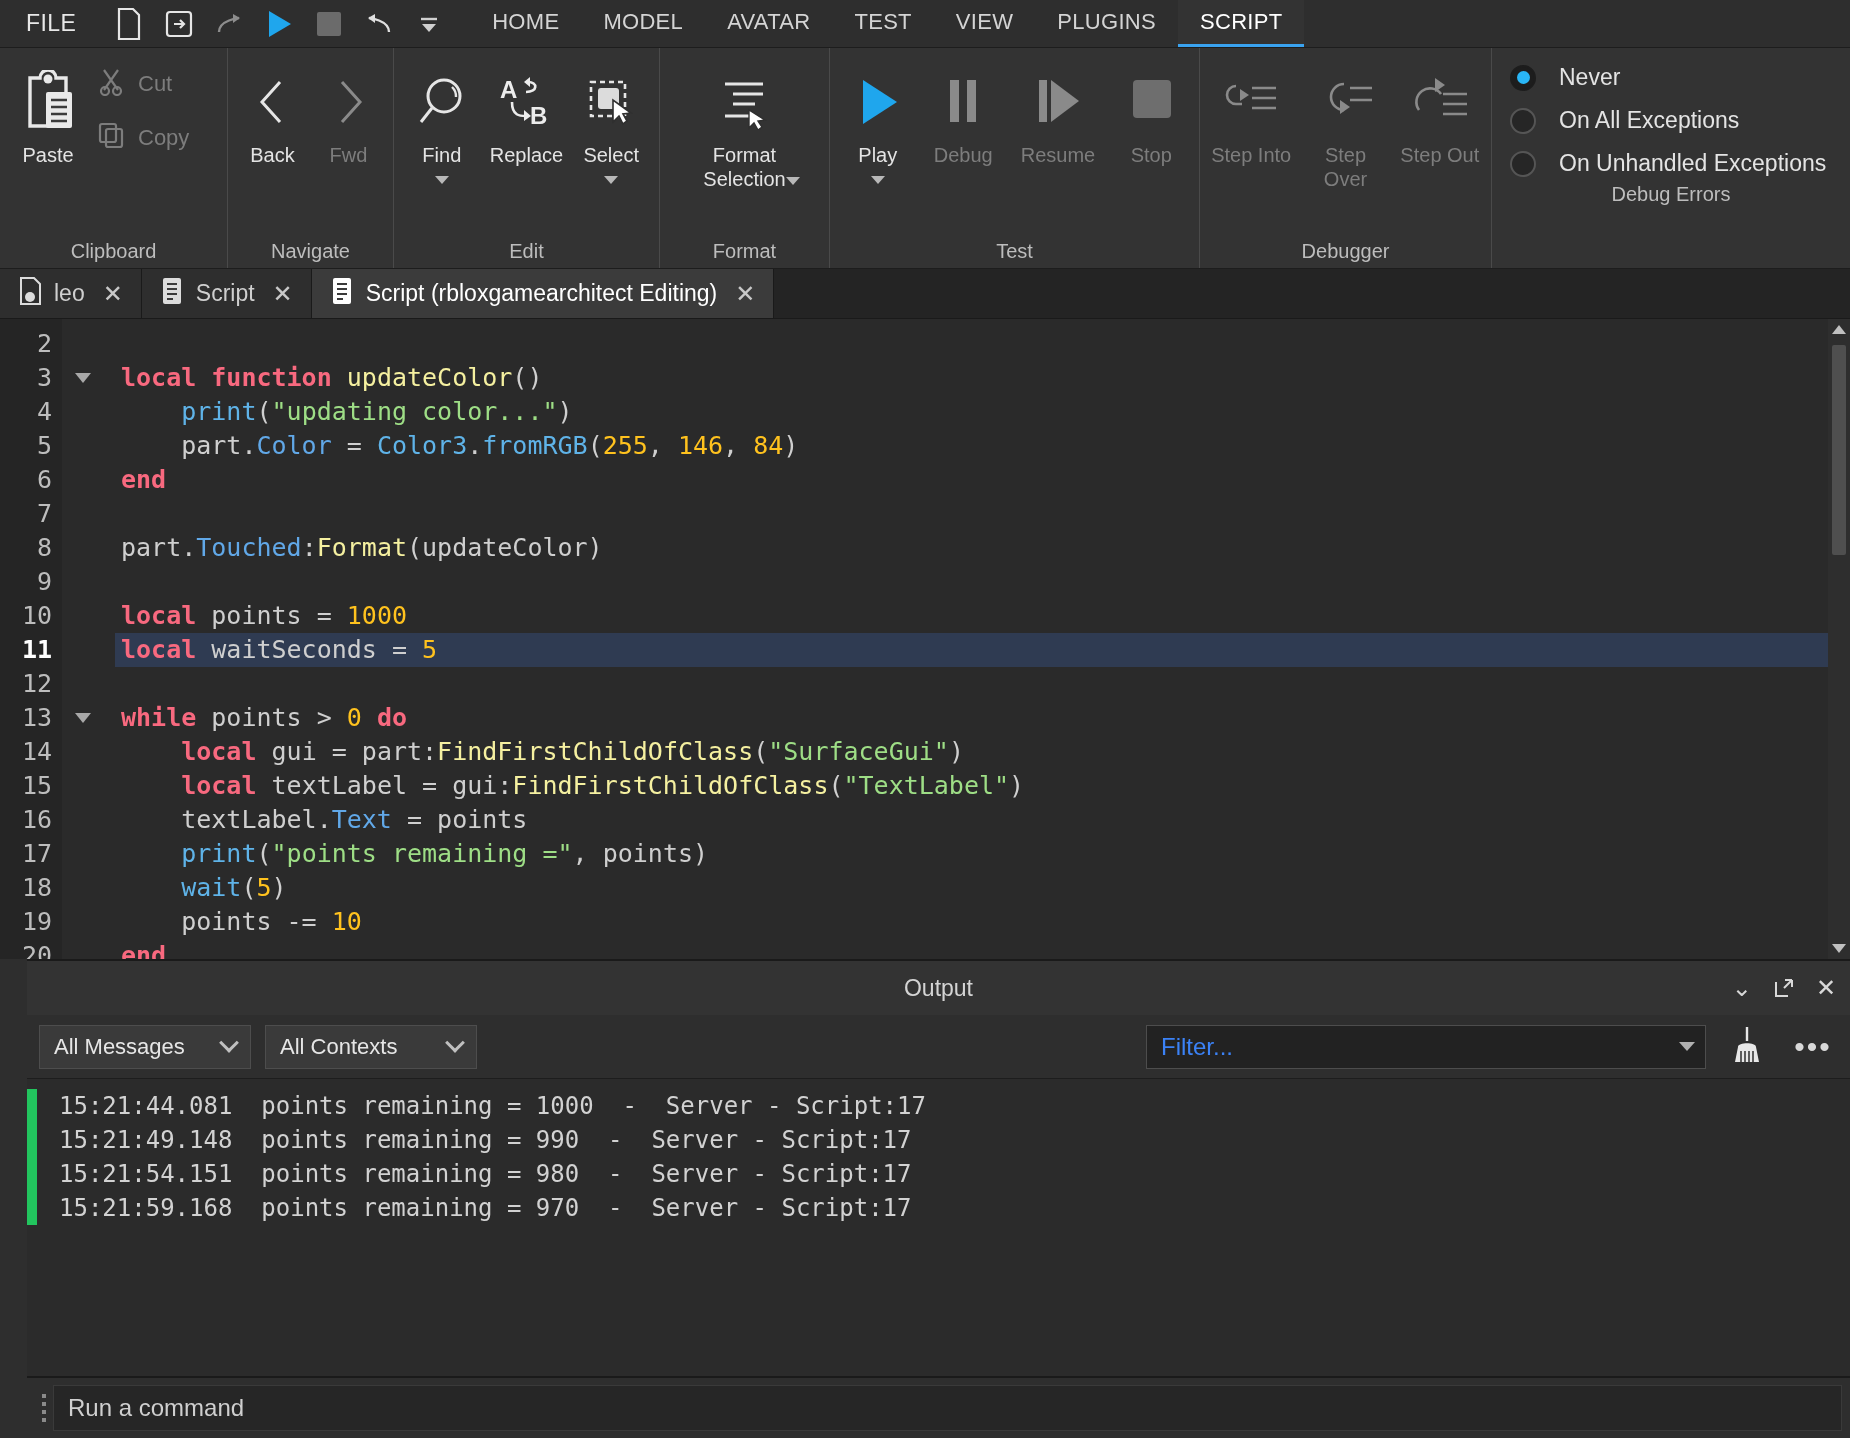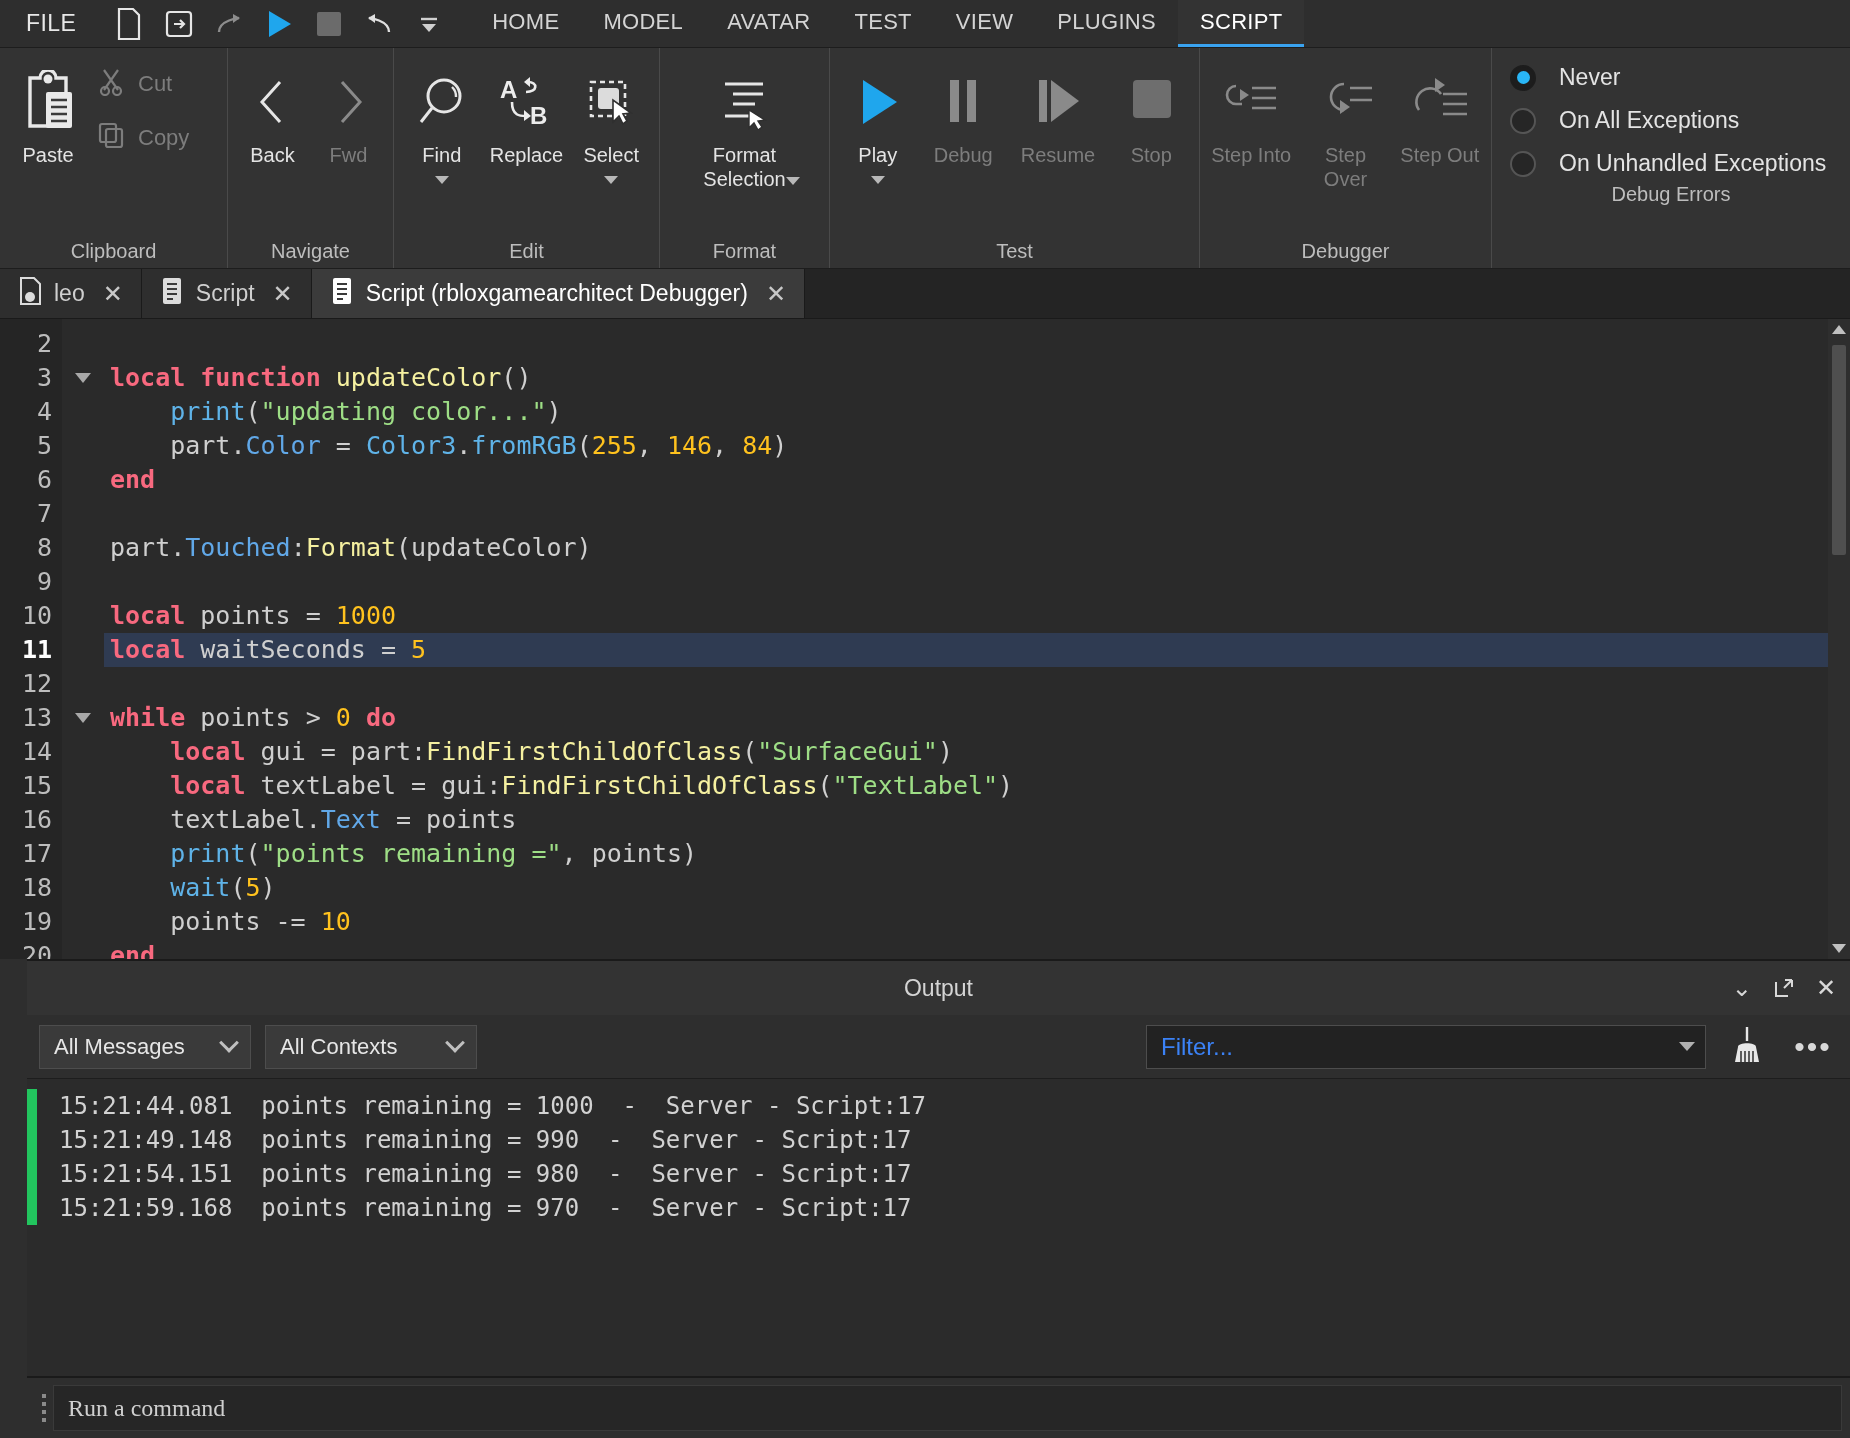--- a/index.html
+++ b/index.html
@@ -104,21 +104,21 @@
   .gutter {
     width: 62px; flex: 0 0 62px; background: #252525;
     font-family: "DejaVu Sans Mono", monospace; font-size: 25px;
     color: #bdbdbd; text-align: right; padding-top: 8px;
   }
   .gutter .ln { height: 34px; line-height: 34px; padding-right: 10px; }
   .gutter .ln.cur { color: #ffffff; font-weight: bold; }
   .foldcol { width: 42px; flex: 0 0 42px; background: #2a2a2a; padding-top: 8px; }
   .foldcol .fl { height: 34px; display: flex; align-items: center; justify-content: center; }
   .fold-tri { width:0;height:0;border-left:8px solid transparent;border-right:8px solid transparent;border-top:10px solid #a8a8a8; }
-  .codearea { flex: 1; padding-top: 8px; position: relative; overflow: hidden; }
+  .codearea { flex: 1; padding-top: 8px; position: relative; overflow: hidden; margin-left: 11px; }
   .cline {
     height: 34px; line-height: 34px;
     font-family: "DejaVu Sans Mono", monospace; font-size: 25px;
     color: #cfcfcf; white-space: pre; padding-left: 6px;
   }
   .cline.hl { background: #2f3b52; }
   .k  { color: #f8697f; font-weight: bold; }   
   .fn { color: #f5f0a0; }                      
   .bi { color: #5fb3e8; }                      
   .st { color: #9ede86; }                      
@@ -172,21 +172,21 @@
 
   .cmdbar {
     height: 62px; flex: 0 0 62px; background: #2e2e2e; border-top: 2px solid #1a1a1a;
     display: flex; align-items: center; padding: 0 8px;
   }
   .grip { width: 18px; height: 34px; display:flex; flex-direction: column; justify-content: center; align-items:center; gap: 4px; }
   .grip i { width: 4px; height: 4px; background: #8a8a8a; display:block; }
   .cmdinput {
     flex: 1; height: 46px; background: #262626; border: 1px solid #3a3a3a;
     display: flex; align-items: center; padding: 0 14px;
-    color: #cfcfcf; font-family: Liberation Serif, serif; font-size: 24px;
+    color: #cfcfcf; font-family: Liberation Sans, sans-serif; font-size: 24px;
   }
 </style>
 </head>
 <body>
 
 <div class="app">
 
   <div class="menubar">
     <div class="menu-file">FILE</div>
 
@@ -479,21 +479,21 @@
       <span>Script</span>
       <span class="x">✕</span>
     </div>
     <div class="dtab active">
       <span>
         <svg width="24" height="28" viewBox="0 0 24 28">
             <rect x="3" y="1" width="18" height="26" rx="2" fill="#ffffff"></rect>
             <path d="M7 7 h10 M7 12 h10 M7 17 h10 M7 22 h6" stroke="#3a3a3a" stroke-width="2"></path>
           </svg>
       </span>
-      <span>Script (rbloxgamearchitect Debugger)</span>
+      <span>Script (rbloxgamearchitect Editing)</span>
       <span class="x">✕</span>
     </div>
   </div>
 
   <div class="editor">
     <div class="gutter" id="gutter">
         <div class="ln">2</div>
         <div class="ln">3</div>
         <div class="ln">4</div>
         <div class="ln">5</div>

